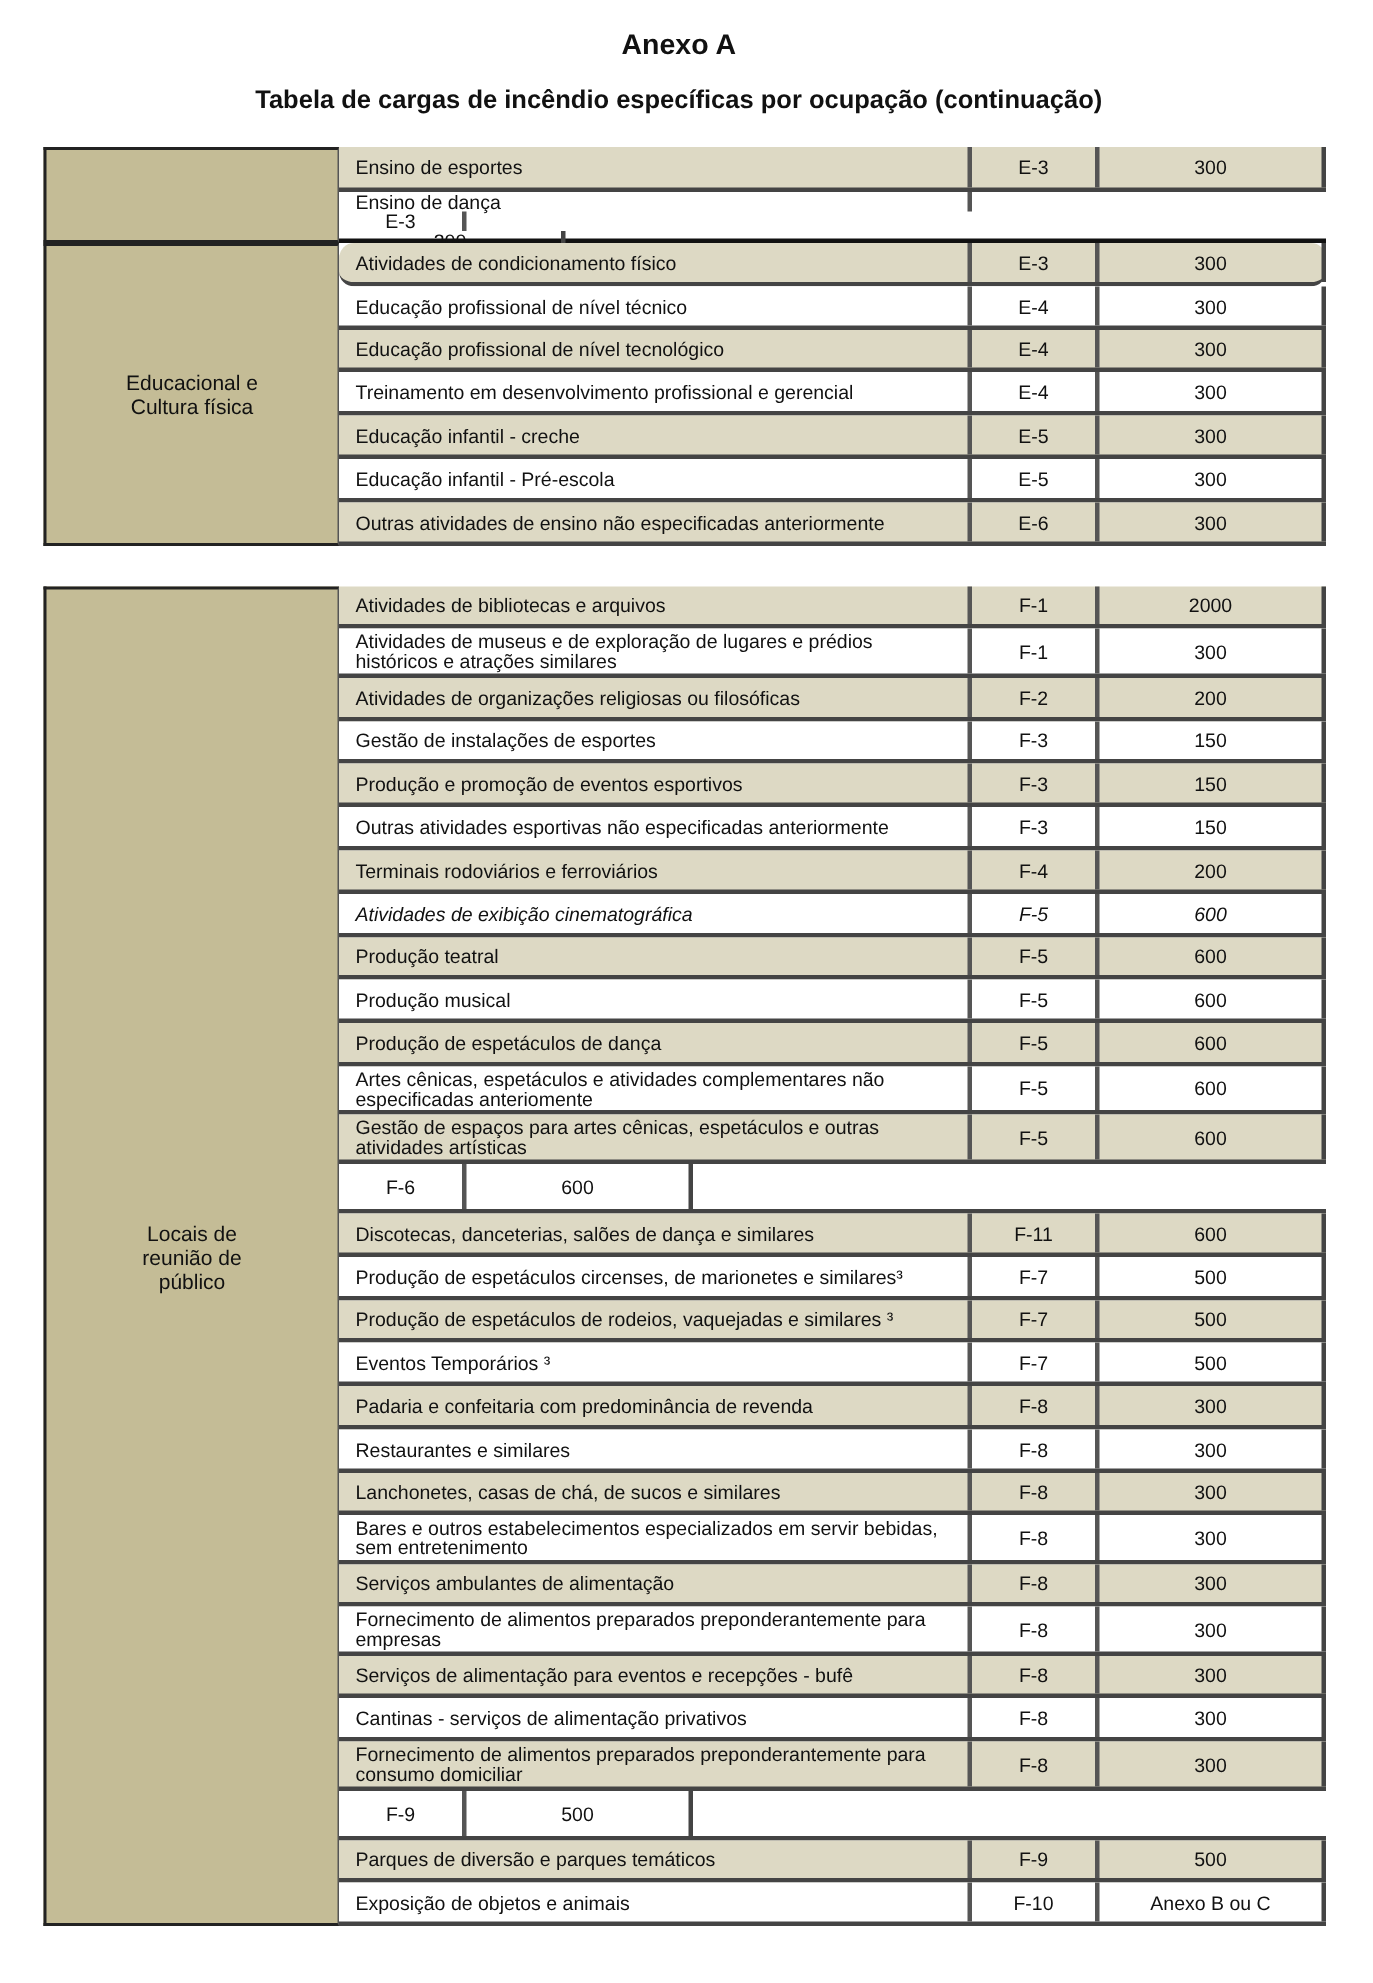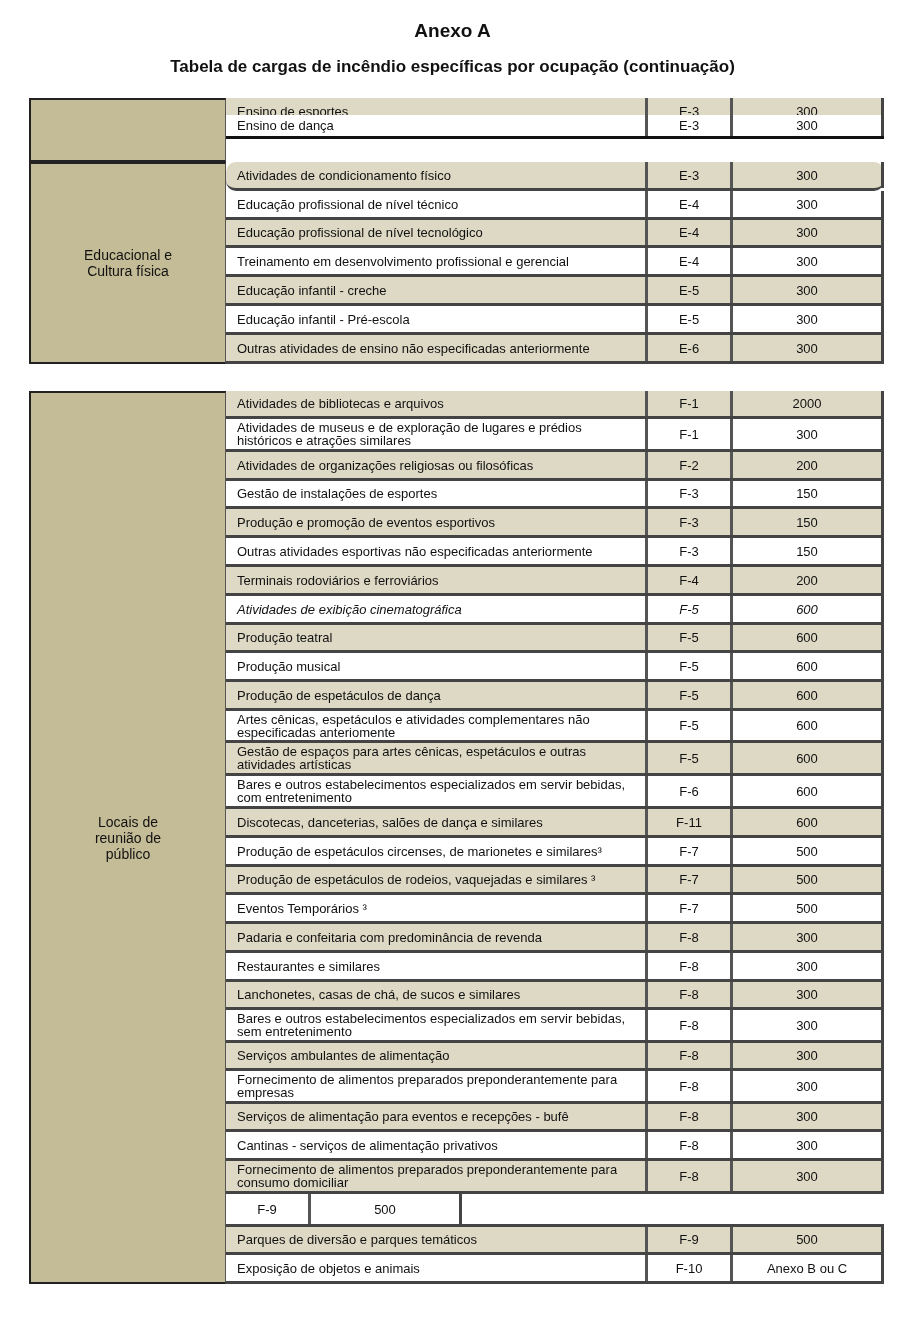--- a/index.html
+++ b/index.html
@@ -34,21 +34,21 @@
           <div class="cell c-desc">
             <span>Ensino de esportes</span>
           </div>
           <div class="cell c-code">
             <span>E-3</span>
           </div>
           <div class="cell c-val">
             <span>300</span>
           </div>
         </div>
-        <div class="row plain dark" style="top: 17px; height: 24px;">
+        <div class="row plain dark" style="top: 30px; height: 34px; flex-direction: column;">
           <div class="cell c-desc">
             <span>Ensino de dança</span>
           </div>
           <div class="cell c-code">
             <span>E-3</span>
           </div>
           <div class="cell c-val">
             <span>300</span>
           </div>
         </div>
@@ -278,23 +278,20 @@
             <span>Gestão de espaços para artes cênicas, espetáculos e outras atividades artísticas</span>
           </div>
           <div class="cell c-code">
             <span>F-5</span>
           </div>
           <div class="cell c-val">
             <span>600</span>
           </div>
         </div>
         <div class="row plain" style="top: 385px; height: 33px;">
-          <div class="cell c-desc">
-            <span>Bares e outros estabelecimentos especializados em servir bebidas, com entretenimento</span>
-          </div>
           <div class="cell c-code">
             <span>F-6</span>
           </div>
           <div class="cell c-val">
             <span>600</span>
           </div>
         </div>
         <div class="row shade" style="top: 418px; height: 29px;">
           <div class="cell c-desc">
             <span>Discotecas, danceterias, salões de dança e similares</span>

